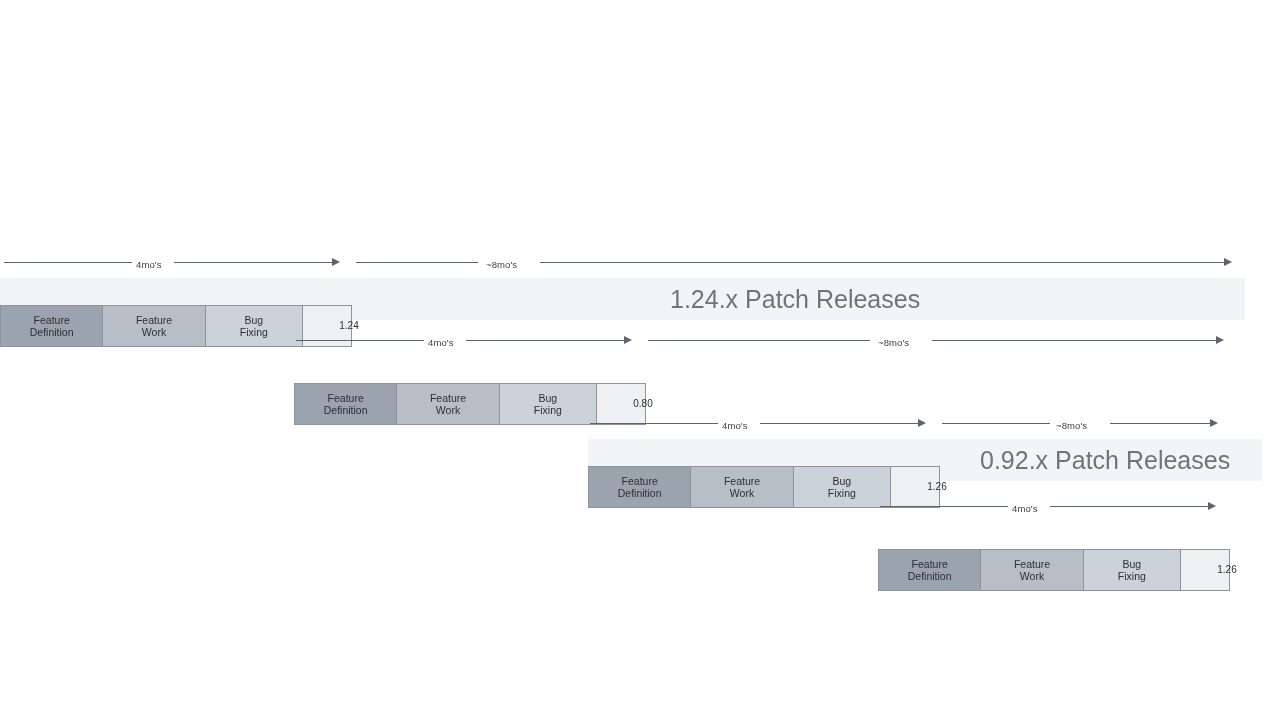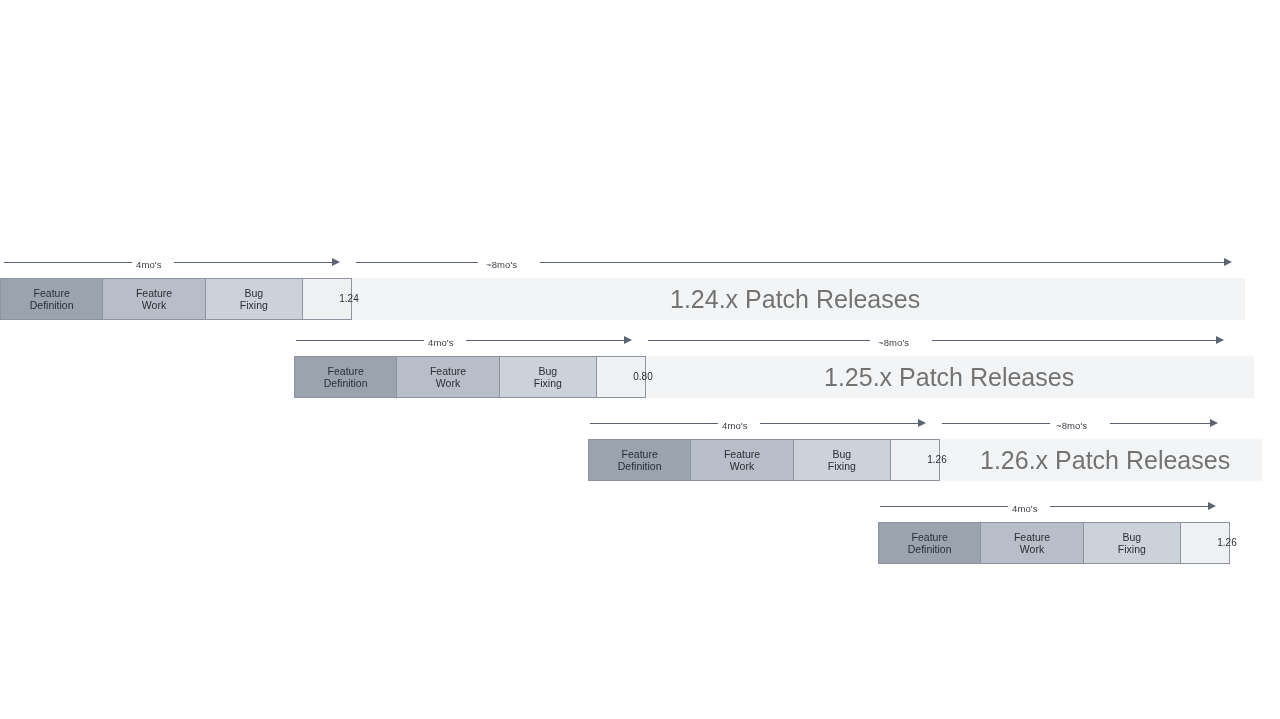--- a/index.html
+++ b/index.html
@@ -58,20 +58,21 @@
     letter-spacing: 0.1px;
   }
 
   
   .phase-strip {
     position: absolute;
     display: flex;
     height: 42px;
     border: 1px solid #8d949f;
     box-sizing: border-box;
+    margin-top: 27px;
   }
   .phase {
     display: flex;
     align-items: center;
     justify-content: center;
     text-align: center;
     font-size: 10.5px;
     line-height: 12.5px;
     color: #2b2f36;
     border-right: 1px solid #8d949f;
@@ -145,23 +146,20 @@
       <div class="arrow-head" style="left:328px;"></div>
     </div>
 
     <div class="arrow-track" style="left:648px; width:588px;">
       <div class="arrow-seg" style="left:0px; width:222px;"></div>
       <div class="arrow-label" style="left:230px;">~8mo's</div>
       <div class="arrow-seg" style="left:284px; width:286px;"></div>
       <div class="arrow-head" style="left:568px;"></div>
     </div>
 
-    <div class="patch-bar" style="left:294px; top:26px; width:960px;">
-      <span class="patch-label" style="margin-left:530px;">1.25.x Patch Releases</span>
-    </div>
 
     <div class="phase-strip" style="left:294px; top:26px; width:352px;">
       <div class="phase phase-def" style="width:103px;">Feature
 Definition</div>
       <div class="phase phase-work" style="width:103px;">Feature
 Work</div>
       <div class="phase phase-bug" style="width:98px;">Bug
 Fixing</div>
       <div class="phase phase-ver" style="width:48px;">0.80</div>
     </div>
@@ -177,21 +175,21 @@
     </div>
 
     <div class="arrow-track" style="left:942px; width:294px;">
       <div class="arrow-seg" style="left:0px; width:108px;"></div>
       <div class="arrow-label" style="left:114px;">~8mo's</div>
       <div class="arrow-seg" style="left:168px; width:102px;"></div>
       <div class="arrow-head" style="left:268px;"></div>
     </div>
 
     <div class="patch-bar" style="left:588px; top:26px; width:674px;">
-      <span class="patch-label" style="margin-left:392px;">1.26.x Patch Releases</span>
+      <span class="patch-label" style="margin-left:392px;">0.92.x Patch Releases</span>
     </div>
 
     <div class="phase-strip" style="left:588px; top:26px; width:352px;">
       <div class="phase phase-def" style="width:103px;">Feature
 Definition</div>
       <div class="phase phase-work" style="width:103px;">Feature
 Work</div>
       <div class="phase phase-bug" style="width:98px;">Bug
 Fixing</div>
       <div class="phase phase-ver" style="width:48px;">1.26</div>

